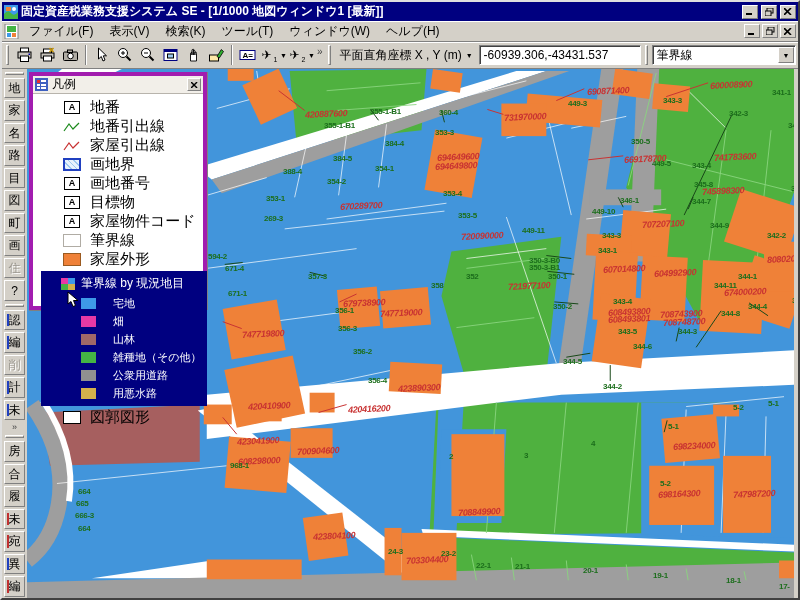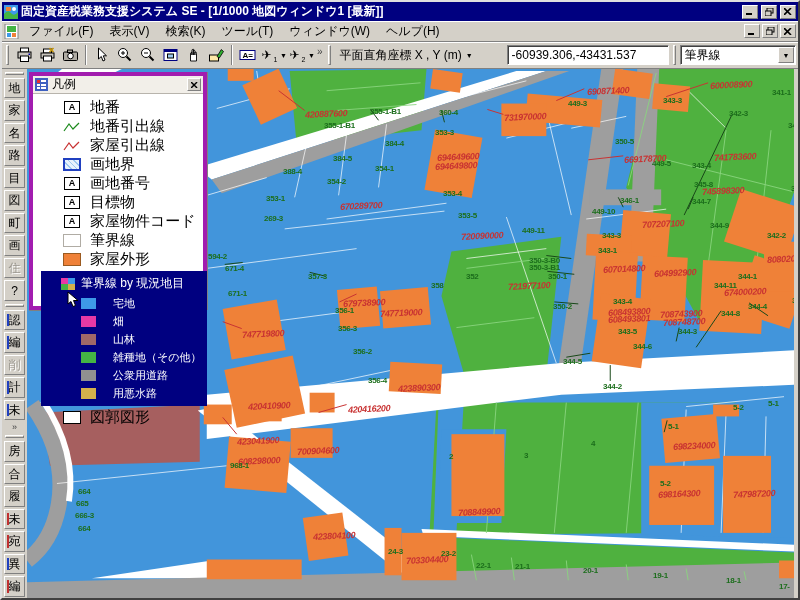--- a/index.html
+++ b/index.html
@@ -23,21 +23,21 @@
   
   #toolbar{height:27px;display:flex;align-items:center;padding:1px 2px;gap:2px;border-bottom:1px solid #808080;box-shadow:inset 0 1px 0 #fff;}
   .grip{width:3px;height:20px;border:1px solid;border-color:#fff #808080 #808080 #fff;margin:0 2px;flex:0 0 auto;}
   .tb-btn{width:23px;height:22px;background:#D4D0C8;display:flex;align-items:center;justify-content:center;border:1px solid #D4D0C8;flex:0 0 auto;}
   .tb-btn svg{display:block;}
   .tb-drop{font-size:7px;color:#000;margin-left:-2px;flex:0 0 auto;}
   .tb-sep{width:2px;height:20px;border-left:1px solid #808080;border-right:1px solid #fff;margin:0 3px;flex:0 0 auto;}
   #overflow-chevron{font-size:10px;color:#404040;margin:0 2px 8px 0;}
   .coord-label{font-size:12px;white-space:nowrap;margin:0 2px 0 4px;}
   .mini-arrow{font-size:7px;margin-right:4px;}
-  .tb-input{height:20px;width:162px;background:#fff;border:1px solid;border-color:#808080 #fff #fff #808080;box-shadow:inset 1px 1px 0 #404040;font-size:12px;padding:1px 4px;font-family:inherit;margin-left:28px;}
+  .tb-input{height:20px;width:162px;background:#fff;border:1px solid;border-color:#808080 #fff #fff #808080;box-shadow:inset 1px 1px 0 #404040;font-size:12px;padding:1px 4px;font-family:inherit;}
   .combo{height:20px;width:148px;background:#fff;border:1px solid;border-color:#808080 #fff #fff #808080;box-shadow:inset 1px 1px 0 #404040;display:flex;align-items:center;}
   .combo .val{flex:1;font-size:12px;padding:0 4px;white-space:nowrap;overflow:hidden;}
   .combo .btn{width:16px;height:16px;margin-right:1px;background:#D4D0C8;display:flex;align-items:center;justify-content:center;font-size:7px;}
   
   #content{display:flex;height:529px;}
   #sidebar{width:25px;flex:0 0 auto;display:flex;flex-direction:column;align-items:center;padding-top:1px;}
   .hgrip{width:19px;height:3px;border:1px solid;border-color:#fff #808080 #808080 #fff;margin:2px 0;}
   .sb-btn{width:21px;height:21px;margin:1px 0;background:#D4D0C8;display:flex;align-items:center;justify-content:center;font-size:12px;color:#000;position:relative;}
   .sb-btn.accented::before{content:"";position:absolute;left:2px;top:3px;bottom:3px;width:2px;background:var(--acc,#2040C0);}
   .sb-btn.disabled{color:#9a968e;text-shadow:1px 1px 0 #fff;}
@@ -388,21 +388,21 @@
           <div class="mlab r" style="left: 434px; top: 162px;">720090000</div>
           <div class="mlab g" style="left: 237px; top: 145px;">269-3</div>
           <div class="mlab r" style="left: 560px; top: 17px;">690871400</div>
           <div class="mlab g" style="left: 541px; top: 30px;">449-3</div>
           <div class="mlab g" style="left: 636px; top: 27px;">343-3</div>
           <div class="mlab r" style="left: 683px; top: 11px;">600008900</div>
           <div class="mlab g" style="left: 745px; top: 19px;">341-1</div>
           <div class="mlab g" style="left: 702px; top: 40px;">342-3</div>
           <div class="mlab g" style="left: 761px; top: 52px;">341-</div>
           <div class="mlab r" style="left: 477px; top: 43px;">731970000</div>
-          <div class="mlab g" style="left: 588px; top: 68px; text-align: right;">350-5</div>
+          <div class="mlab g" style="left: 604px; top: 68px; text-align: right;">350-5</div>
           <div class="mlab g" style="left: 625px; top: 90px;">449-5</div>
           <div class="mlab r" style="left: 597px; top: 85px;">669178700</div>
           <div class="mlab r" style="left: 687px; top: 83px;">741783600</div>
           <div class="mlab g" style="left: 665px; top: 92px;">343-4</div>
           <div class="mlab r" style="left: 675px; top: 117px;">745898300</div>
           <div class="mlab g" style="left: 667px; top: 111px;">345-8</div>
           <div class="mlab g" style="left: 665px; top: 128px;">344-7</div>
           <div class="mlab g" style="left: 593px; top: 127px;">346-1</div>
           <div class="mlab g" style="left: 565px; top: 138px;">449-10</div>
           <div class="mlab r" style="left: 615px; top: 150px;">707207100</div>

